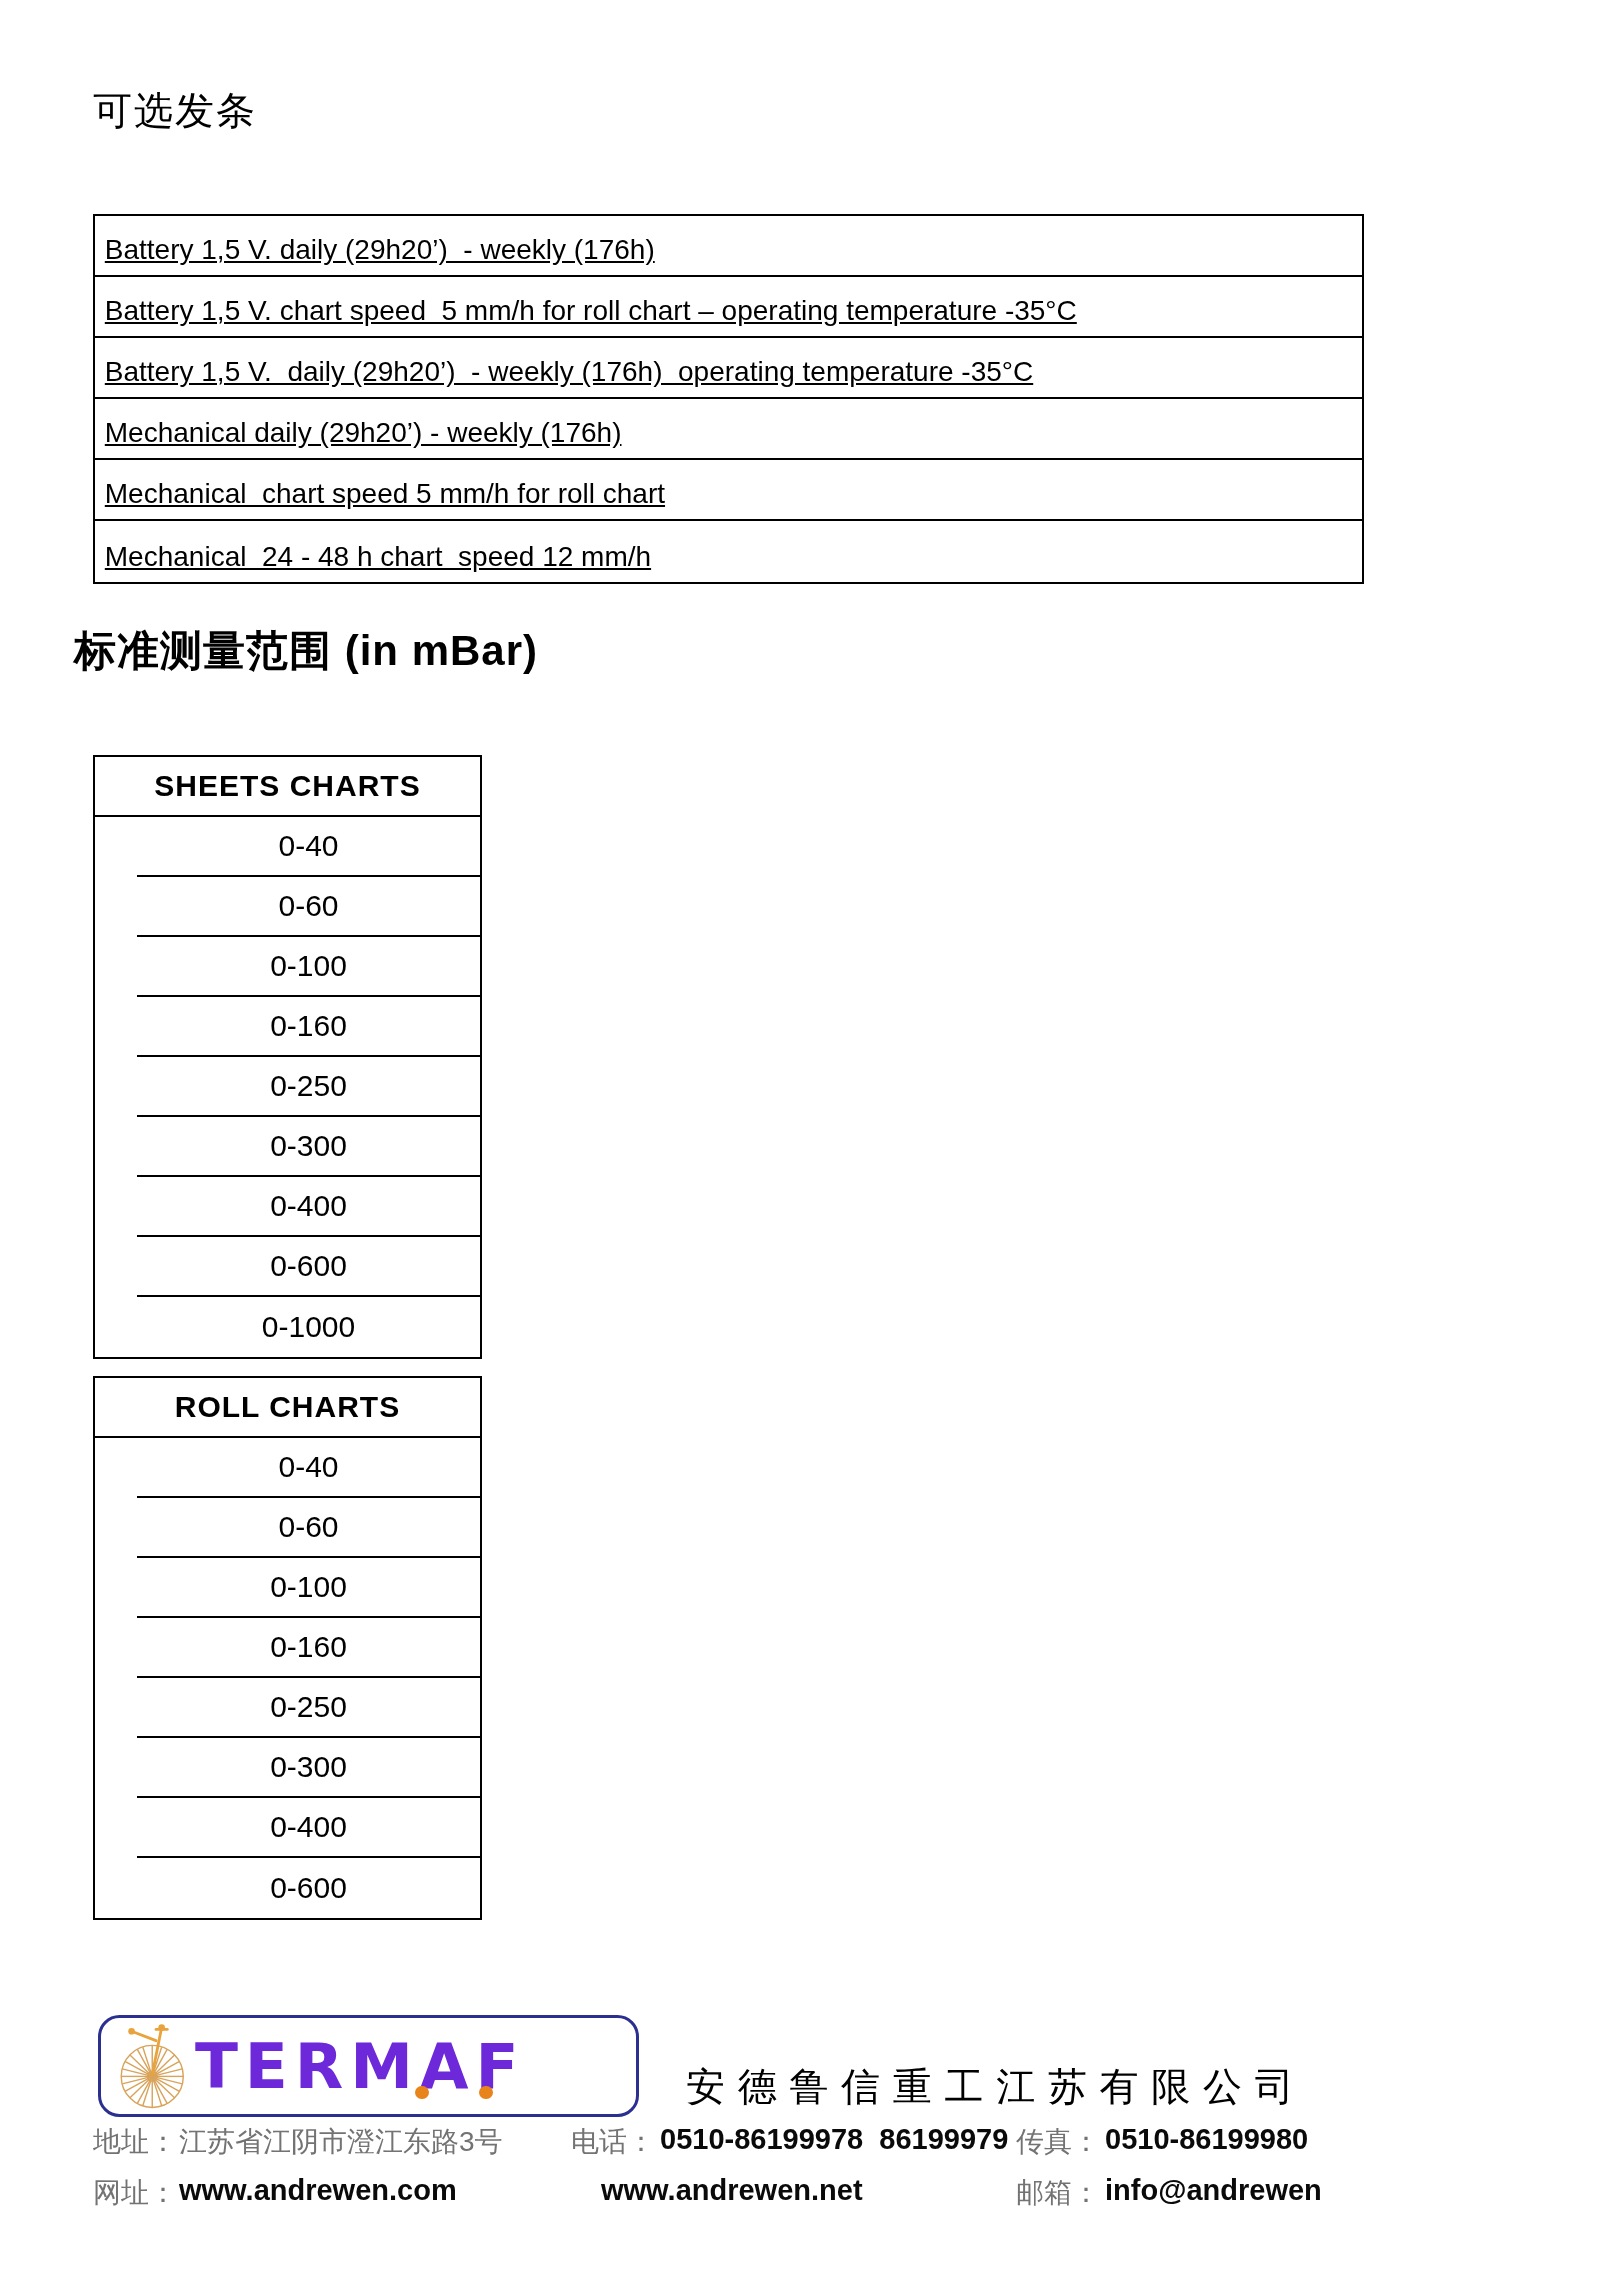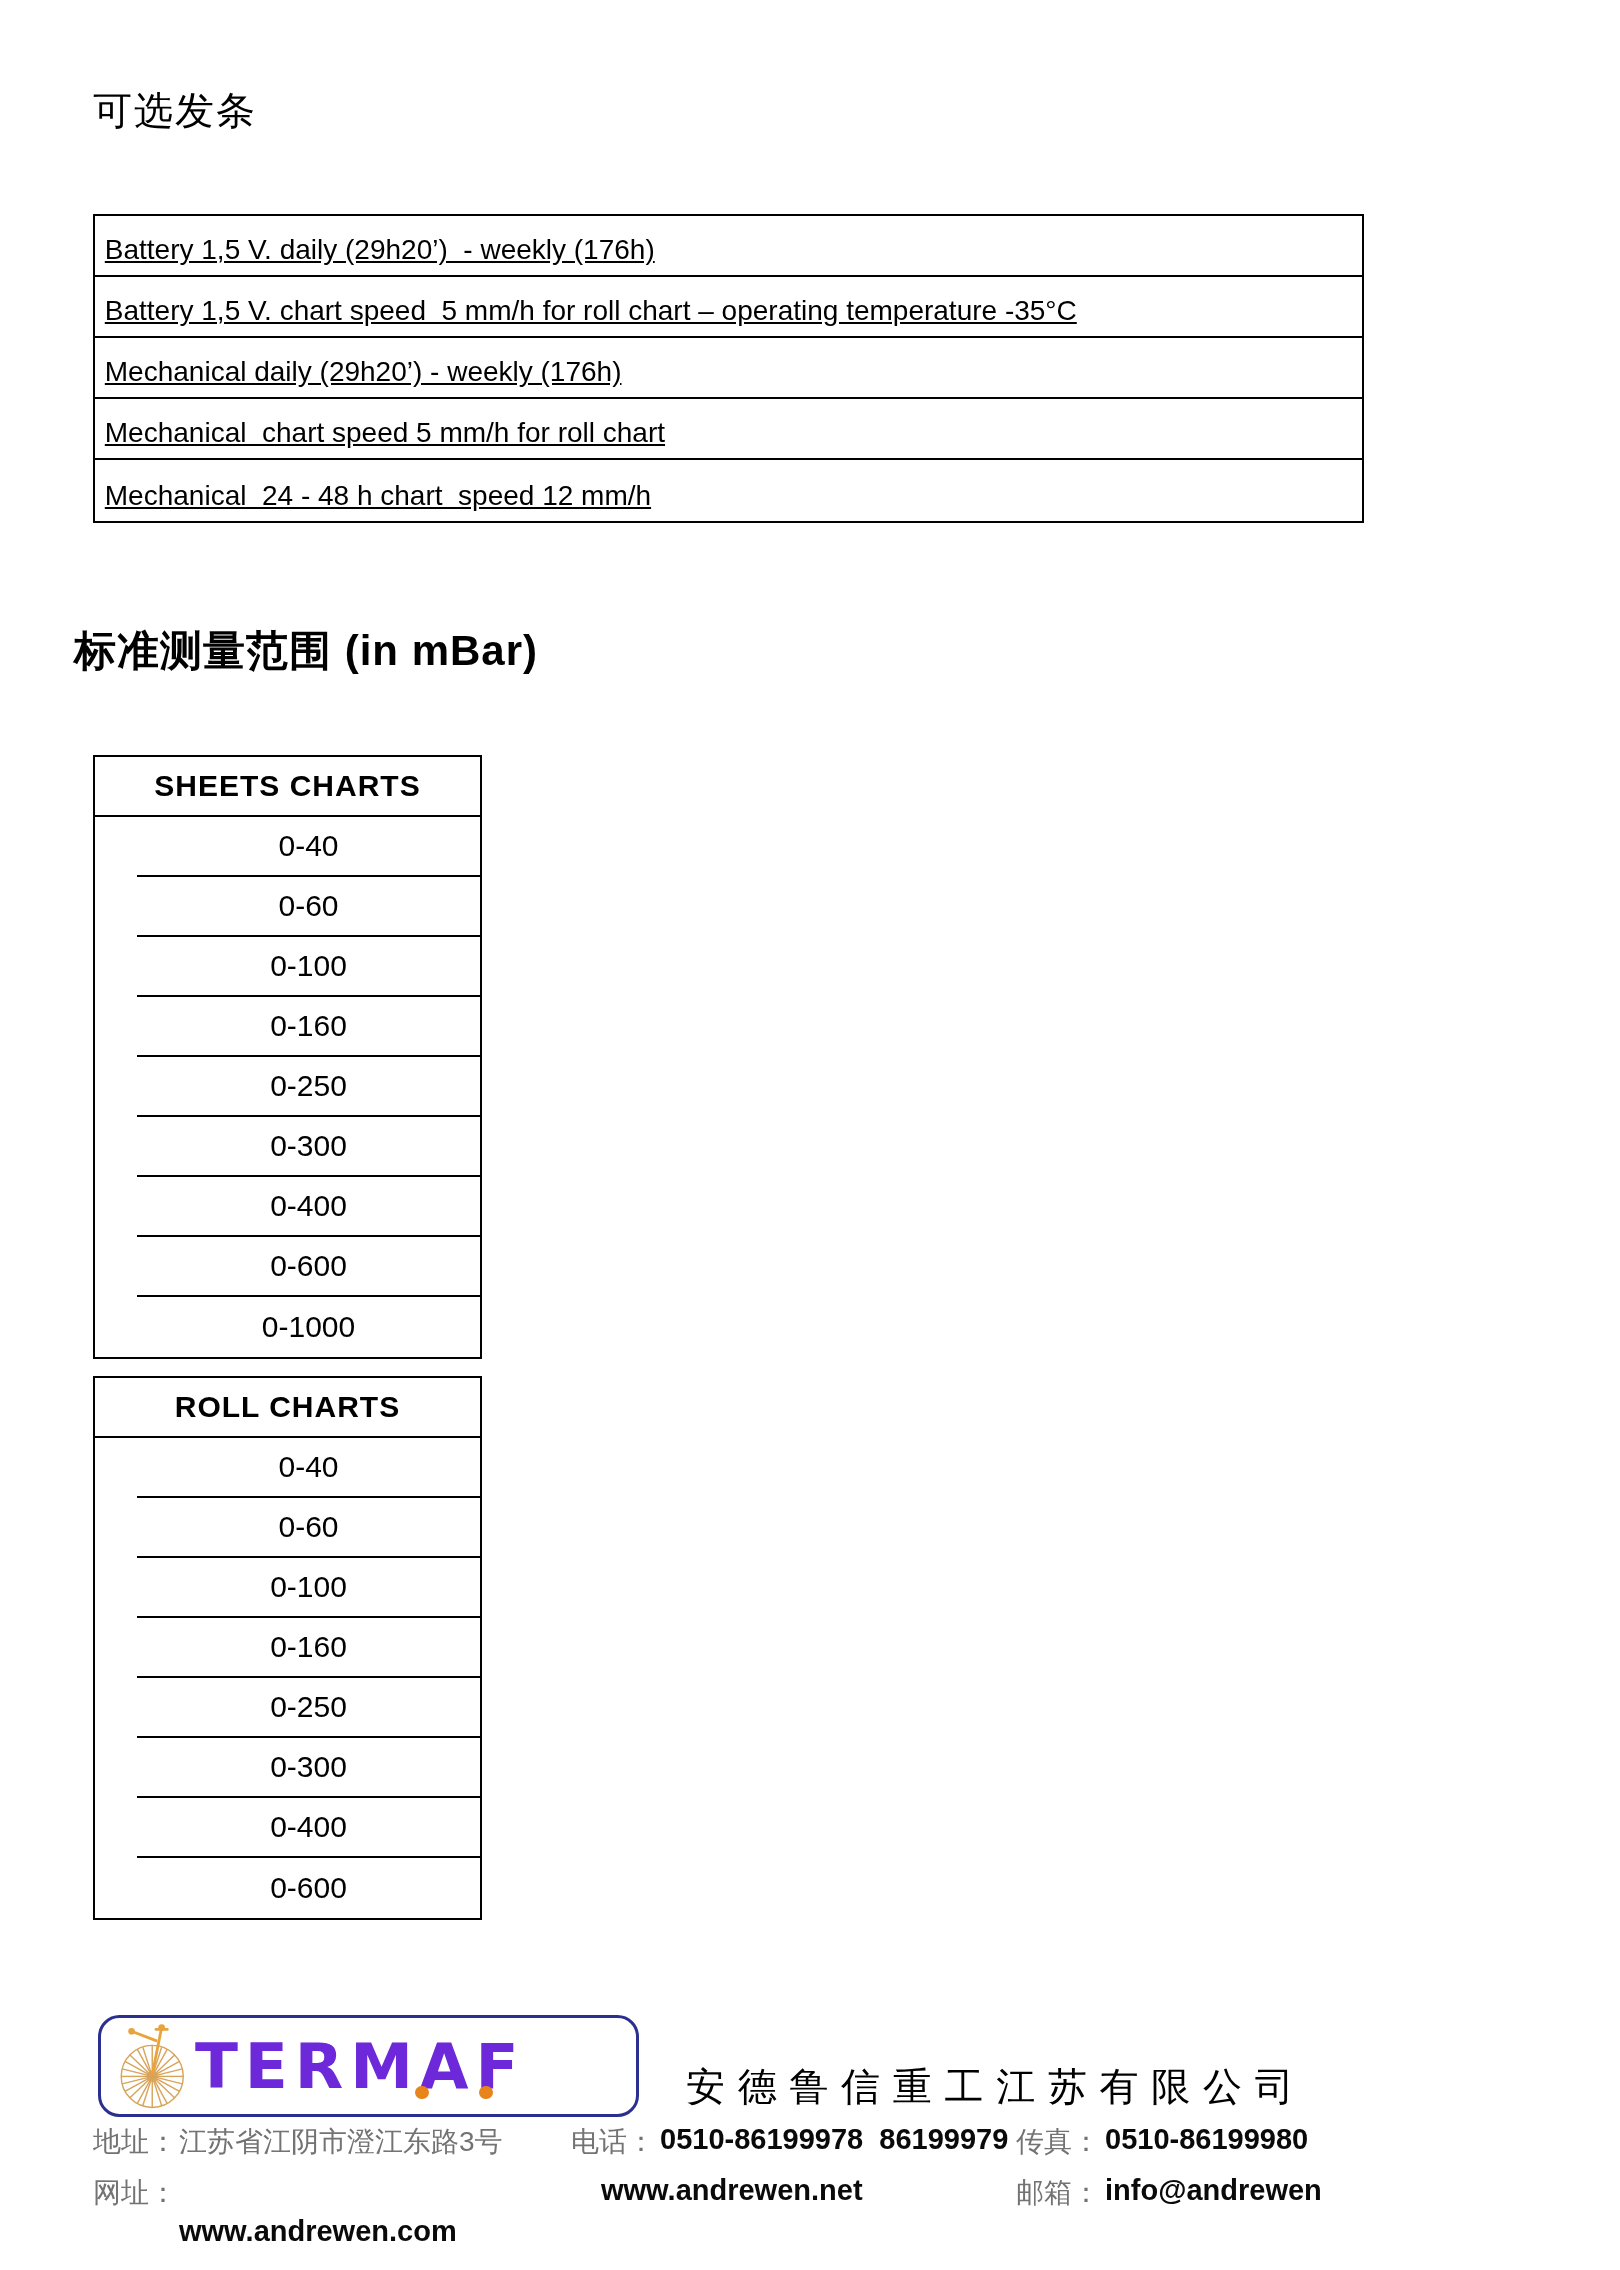--- a/index.html
+++ b/index.html
@@ -94,20 +94,21 @@
 </head>
 <body>
 
 <div class="page">
 
   <div class="h1">可选发条</div>
 
   <div class="options-table">
     <div class="options-row">Battery 1,5 V. daily (29h20’)  - weekly (176h)</div>
     <div class="options-row">Battery 1,5 V. chart speed  5 mm/h for roll chart – operating temperature -35°C</div>
+    <div class="options-row">Battery 1,5 V.  daily (29h20’)  - weekly (176h)  operating temperature -35°C</div>
     <div class="options-row">Mechanical daily (29h20’) - weekly (176h)</div>
     <div class="options-row">Mechanical  chart speed 5 mm/h for roll chart</div>
     <div class="options-row">Mechanical  24 - 48 h chart  speed 12 mm/h</div>
   </div>
 
   <div class="h2">标准测量范围 (in mBar)</div>
 
   <div class="range-table sheets">
     <div class="range-header">SHEETS CHARTS</div>
     <div class="range-row">0-40</div>
@@ -188,21 +189,21 @@
       <span class="c-label" style="left:0;">地址：</span>
       <span class="c-label" style="left:86px;">江苏省江阴市澄江东路3号</span>
       <span class="c-label" style="left:478px;">电话：</span>
       <span class="c-value" style="left:567px;">0510-86199978  86199979</span>
       <span class="c-label" style="left:923px;">传真：</span>
       <span class="c-value" style="left:1012px;">0510-86199980</span>
     </div>
 
     <div class="contact-line l2">
       <span class="c-label" style="left:0;">网址：</span>
-      <span class="c-value" style="left:86px;margin-top:41px;">www.andrewen.com</span>
+      <span class="c-value" style="left:86px;">www.andrewen.com</span>
       <span class="c-value" style="left:508px;">www.andrewen.net</span>
       <span class="c-label" style="left:923px;">邮箱：</span>
       <span class="c-value" style="left:1012px;">info@andrewen</span>
     </div>
 
   </div>
 </div>
 
 
 </body></html>

